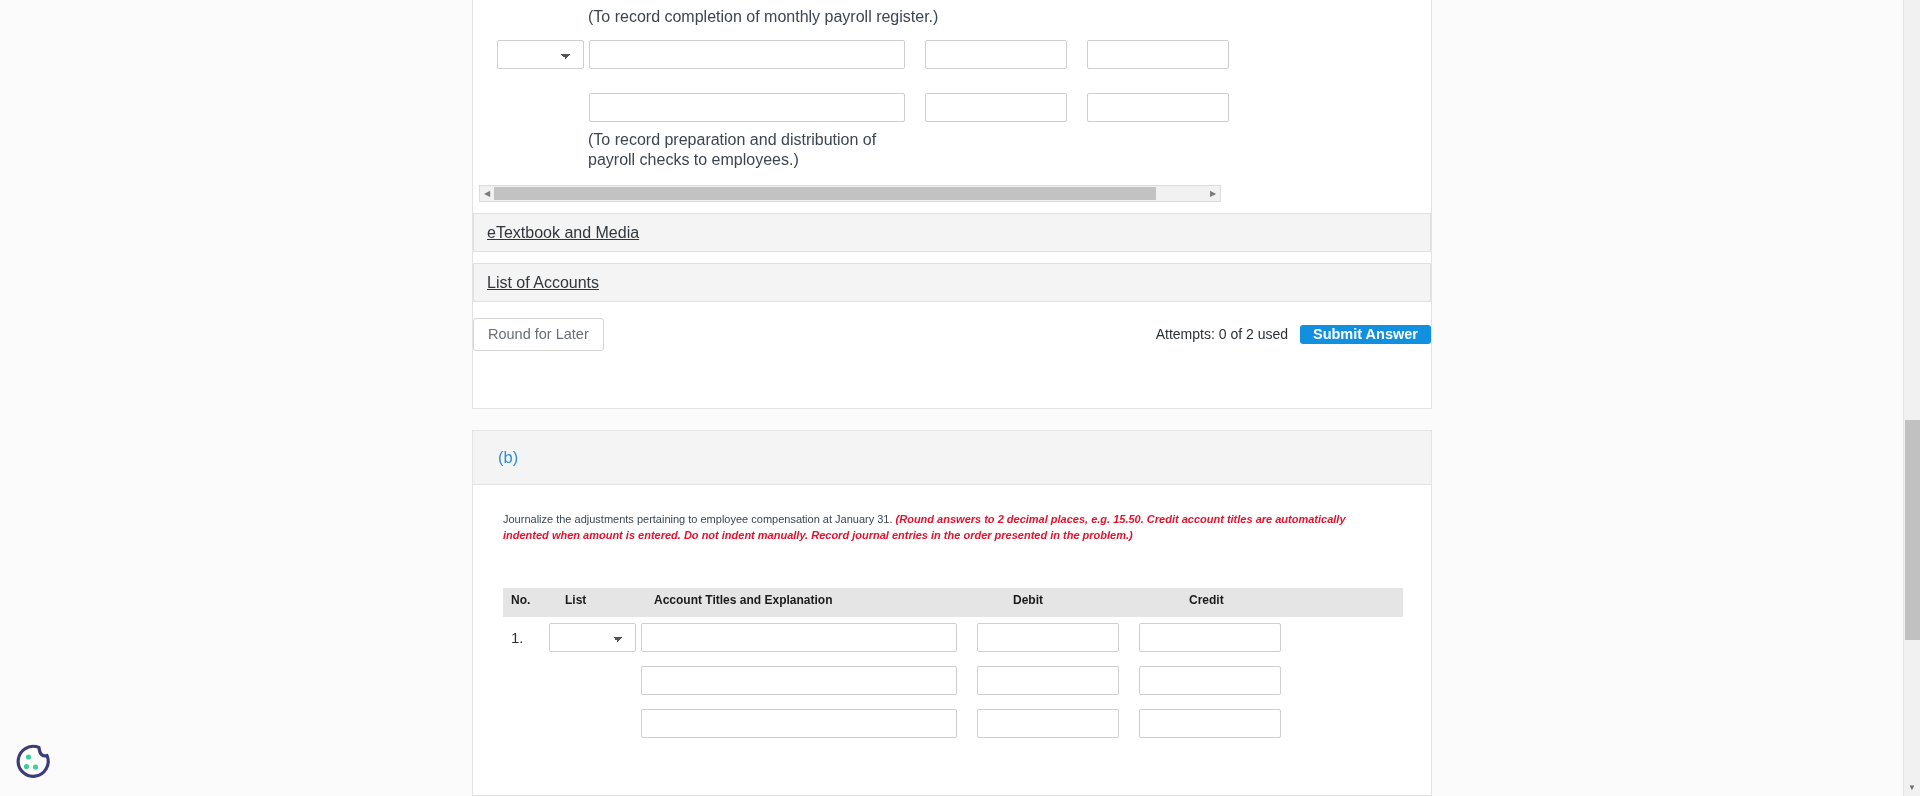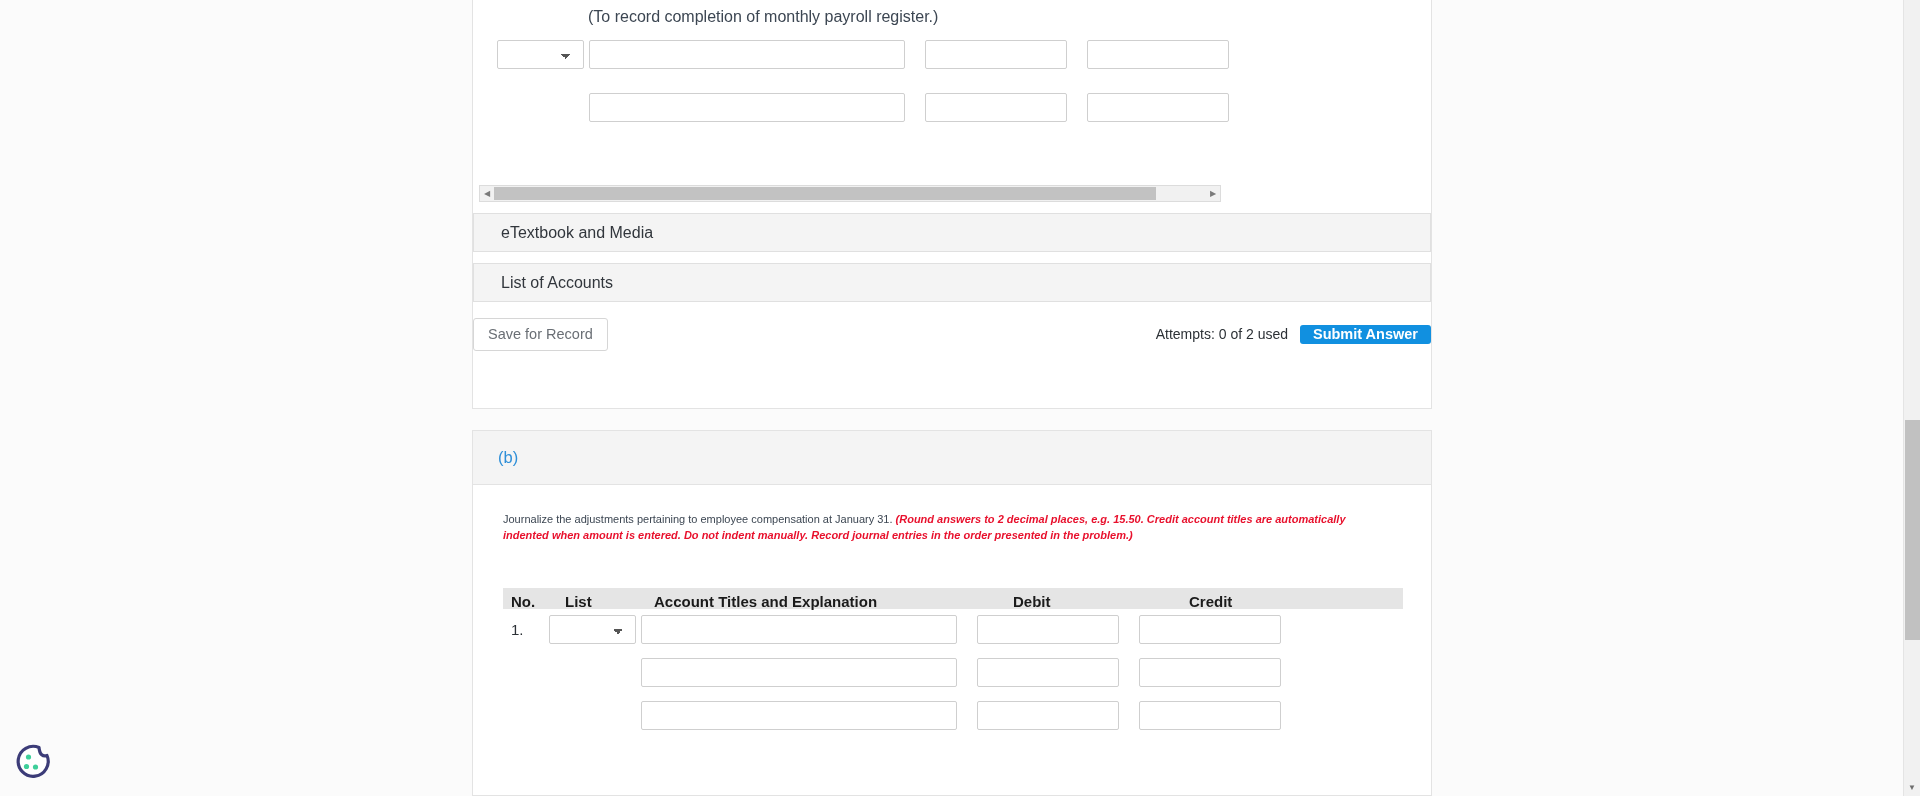--- a/index.html
+++ b/index.html
@@ -108,24 +108,25 @@
   
   .barbtn {
     position: absolute;
     left: 0;
     width: 100%;
     height: 39px;
     background: #f4f4f4;
     border: 1px solid #e0e0e0;
     display: flex;
     align-items: center;
-    padding-left: 27px;
+    padding-left: 13px;
     font-size: 16px;
     color: #31363c;
     cursor: pointer;
+    text-decoration: underline;
   }
 
   
   .actions {
     position: absolute;
     left: 0;
     width: 100%;
     height: 40px;
     display: flex;
     align-items: center;
@@ -209,25 +210,25 @@
   }
 
   
   .jtable {
     position: absolute;
     left: 30px;
     top: 103px;
     width: 900px;
   }
   .jhead {
-    height: 21px;
+    height: 29px;
     background: #e5e5e5;
     position: relative;
     font-weight: bold;
-    font-size: 15px;
+    font-size: 12px;
     color: #1b1b1b;
   }
   .jhead span {
     position: absolute;
     top: 5px;
     white-space: nowrap;
   }
   .jrow {
     position: relative;
     height: 43px;
@@ -292,39 +293,40 @@
       <option value=""></option>
     </select>
     <input class="txt" style="position: absolute; left: 116px; top: 50px; width: 316px;" value="">
     <input class="txt" style="position: absolute; left: 452px; top: 50px; width: 142px;" value="">
     <input class="txt" style="position: absolute; left: 614px; top: 50px; width: 142px;" value="">
 
     <input class="txt" style="position: absolute; left: 116px; top: 103px; width: 316px;" value="">
     <input class="txt" style="position: absolute; left: 452px; top: 103px; width: 142px;" value="">
     <input class="txt" style="position: absolute; left: 614px; top: 103px; width: 142px;" value="">
 
+    <div class="memo" style="position:absolute; left:115px; top:140px; width:300px;">(To record preparation and distribution of payroll checks to employees.)</div>
 
     <div class="hscroll" style="left:6px; top:195px; width:742px;">
       <div class="arrow">◀</div>
       <div class="track">
         <div class="thumb"></div>
       </div>
       <div class="arrow">▶</div>
     </div>
 
     <div class="barbtn" style="top:223px;">
       <span>eTextbook and Media</span>
     </div>
 
     <div class="barbtn" style="top:273px;">
       <span>List of Accounts</span>
     </div>
 
     <div class="actions" style="top:324px;">
-      <button class="btn-save">Save for Record</button>
+      <button class="btn-save">Round for Later</button>
       <span class="attempts">Attempts: 0 of 2 used</span>
       <button class="btn-submit">Submit Answer</button>
     </div>
   </div>
 
   <div id="b-header">
     <span class="blabel">(b)</span>
   </div>
 
   <div id="card-b">

